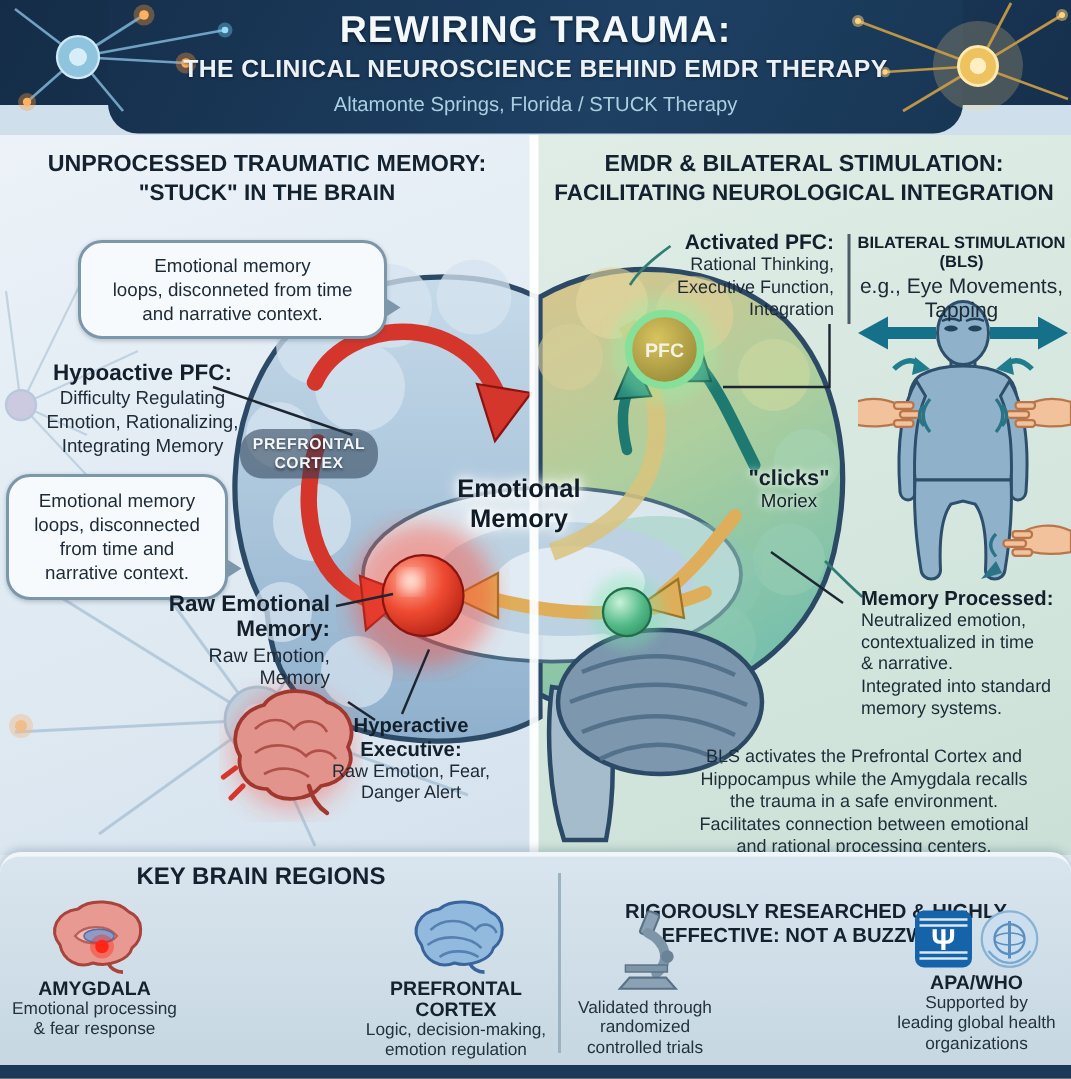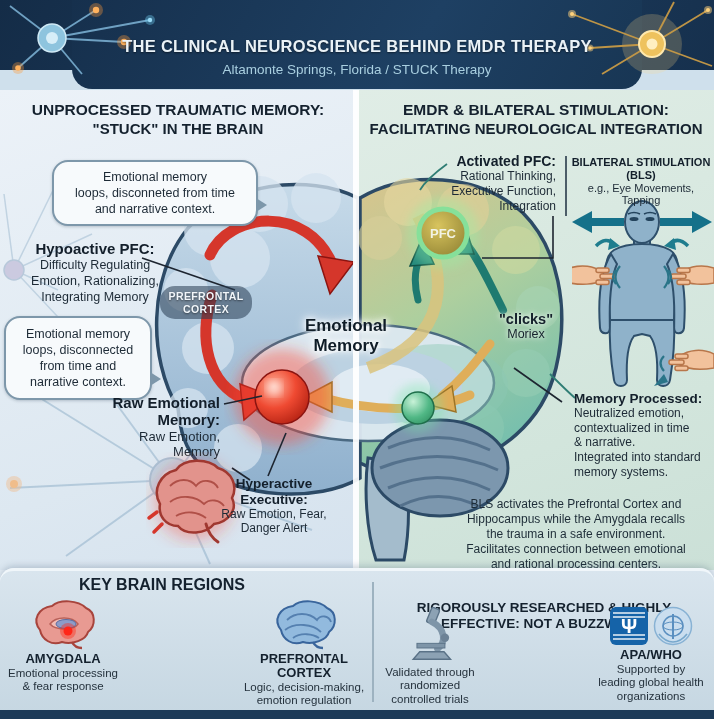--- a/index.html
+++ b/index.html
@@ -306,21 +306,21 @@
     <div class="lbl-title" style="font-size:14px">Activated PFC:</div>
     <div class="lbl-body pre" style="font-size:12px;line-height:1.25">Rational Thinking,
 Executive Function,
 Integration</div>
   </div>
 
   <div class="abs vline"></div>
 
   <div class="abs ctr" style="left:570px;top:156px;width:142px;z-index:4">
     <div class="lbl-title" style="font-size:11px;line-height:1.2">BILATERAL STIMULATION (BLS)</div>
-    <div class="lbl-body" style="font-size:11px">e.g., Eye Movements, Tapping</div>
+    <div class="lbl-body" style="font-size:14px">e.g., Eye Movements, Tapping</div>
   </div>
 
   <svg class="abs brain-svg" style="left:572px;top:192px" width="142" height="200" viewBox="0 0 142 200">
     <g fill="#8fb2ca" stroke="#2e4f6b" stroke-width="2">
       <rect x="62" y="46" width="16" height="12"></rect>
       <ellipse cx="70" cy="30" rx="17" ry="21"></ellipse>
       <path d="M 42 58 C 56 50 84 50 98 58 C 108 64 107 80 104 100 L 102 128 L 38 128 L 36 100 C 33 80 32 64 42 58 Z"></path>
       <path d="M 39 62 C 28 80 26 108 28 136 C 29 143 38 143 38 136 C 37 110 38 88 45 72 Z"></path>
       <path d="M 101 62 C 112 80 114 108 112 136 C 111 143 102 143 102 136 C 103 110 102 88 95 72 Z"></path>
       <path d="M 38 128 L 102 128 C 103 148 101 170 98 188 C 97 196 85 196 85 188 C 86 168 84 152 78 144 L 70 142 L 62 144 C 56 152 54 168 55 188 C 55 196 43 196 42 188 C 39 170 37 148 38 128 Z"></path>
@@ -381,21 +381,21 @@
 
   <div class="abs ctr pre" style="left:440px;top:497px;width:272px;font-size:12px;line-height:1.26;color:#1e2d38;z-index:4">BLS activates the Prefrontal Cortex and
 Hippocampus while the Amygdala recalls
 the trauma in a safe environment.
 Facilitates connection between emotional
 and rational processing centers.</div>
 
   <div class="abs bottom"></div>
   <div class="abs bottom-div"></div>
 
-  <div class="abs b-title ctr" style="left:0;top:576px;width:324px;font-size:16px">KEY BRAIN REGIONS</div>
+  <div class="abs b-title ctr" style="left:12px;top:576px;width:324px;font-size:16px">KEY BRAIN REGIONS</div>
 
   <div class="abs b-row" style="left:4px;top:598px;width:364px">
     <div class="b-col" style="width:118px">
       <svg width="70" height="52" viewBox="0 0 70 52">
         <path d="M 12 32 C 4 22 10 10 24 8 C 32 1 50 2 58 10 C 68 14 68 28 60 34 C 58 42 44 47 34 44 C 24 48 14 42 12 32 Z" fill="#e89a92" stroke="#a8443c" stroke-width="2"></path>
         <path d="M 22 26 C 28 18 44 18 50 26 C 46 32 28 33 22 26 Z" fill="#f2bcb4" stroke="#b86058" stroke-width="1.5"></path>
         <ellipse cx="38" cy="26" rx="10" ry="4.5" fill="#8c9cc8" stroke="#5c6ca0"></ellipse>
         <circle cx="40" cy="33" r="8" fill="rgba(255,40,20,.4)"></circle>
         <circle cx="40" cy="33" r="4.5" fill="#ff2618"></circle>
         <path d="M 44 44 C 46 48 50 50 54 50" stroke="#a8443c" stroke-width="2.5" fill="none"></path>
@@ -508,16 +508,17 @@
     <g>
       <circle cx="48" cy="14" r="4" fill="rgba(255,210,124,.5)"></circle>
         <circle cx="48" cy="14" r="2" fill="#ffd27c"></circle>
       <circle cx="184" cy="10" r="4" fill="rgba(255,210,124,.5)"></circle>
         <circle cx="184" cy="10" r="2" fill="#ffd27c"></circle>
       <circle cx="66" cy="48" r="3.5" fill="rgba(255,210,124,.5)"></circle>
         <circle cx="66" cy="48" r="1.8" fill="#ffd27c"></circle>
     </g>
   </svg>
 
+  <div class="abs title ctr">REWIRING TRAUMA:</div>
   <div class="abs subtitle ctr">THE CLINICAL NEUROSCIENCE BEHIND EMDR THERAPY</div>
   <div class="abs tagline ctr">Altamonte Springs, Florida / STUCK Therapy</div>
 
 </div>
 
 </body></html>

